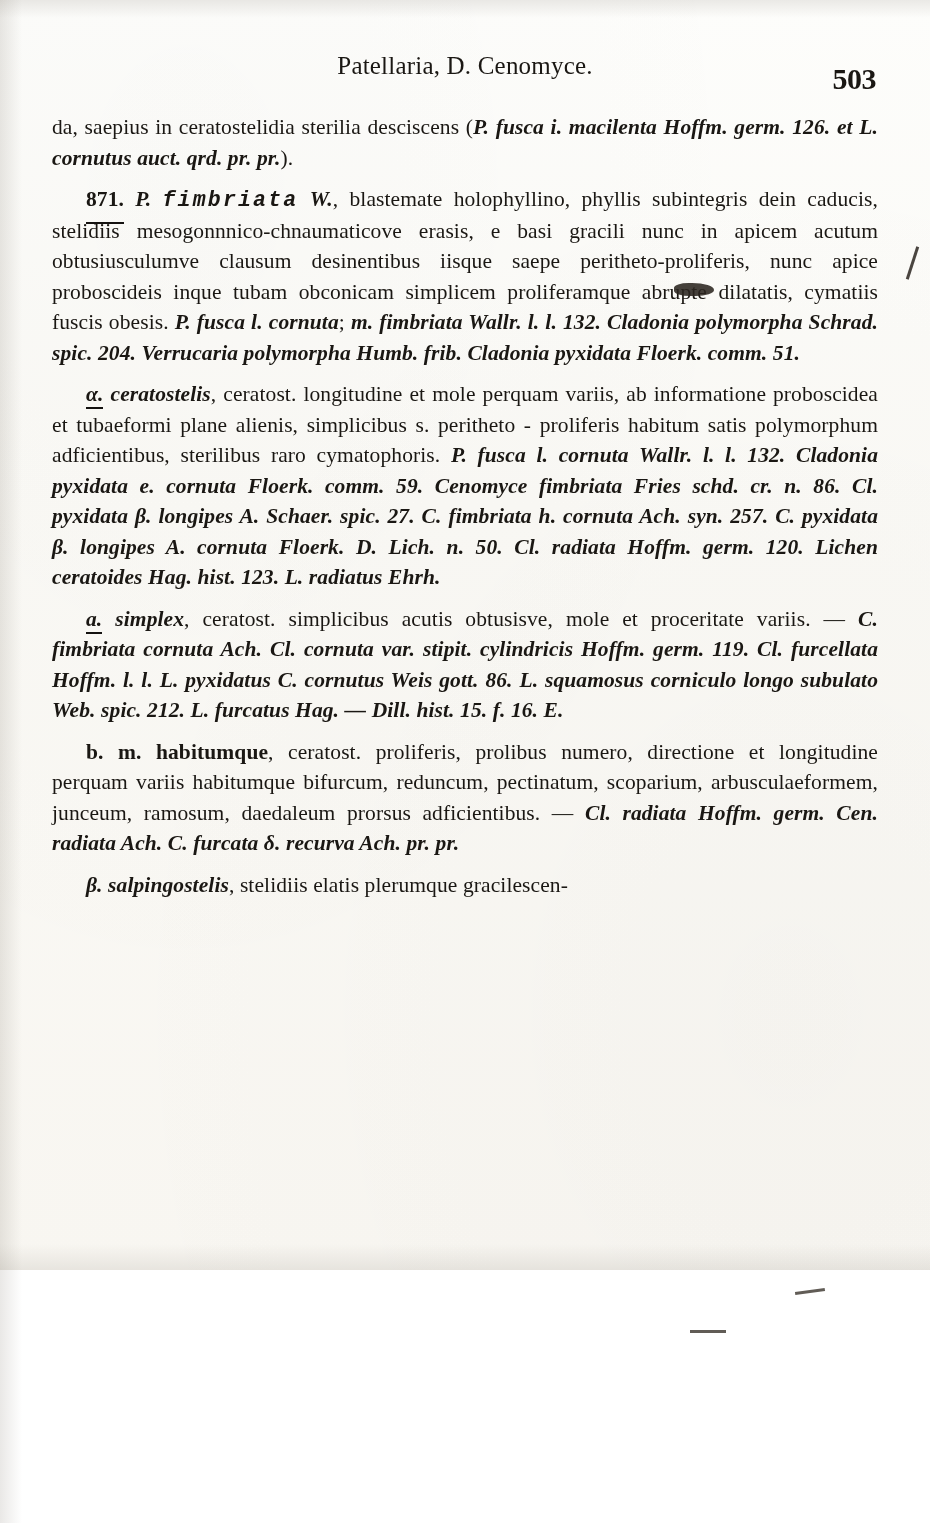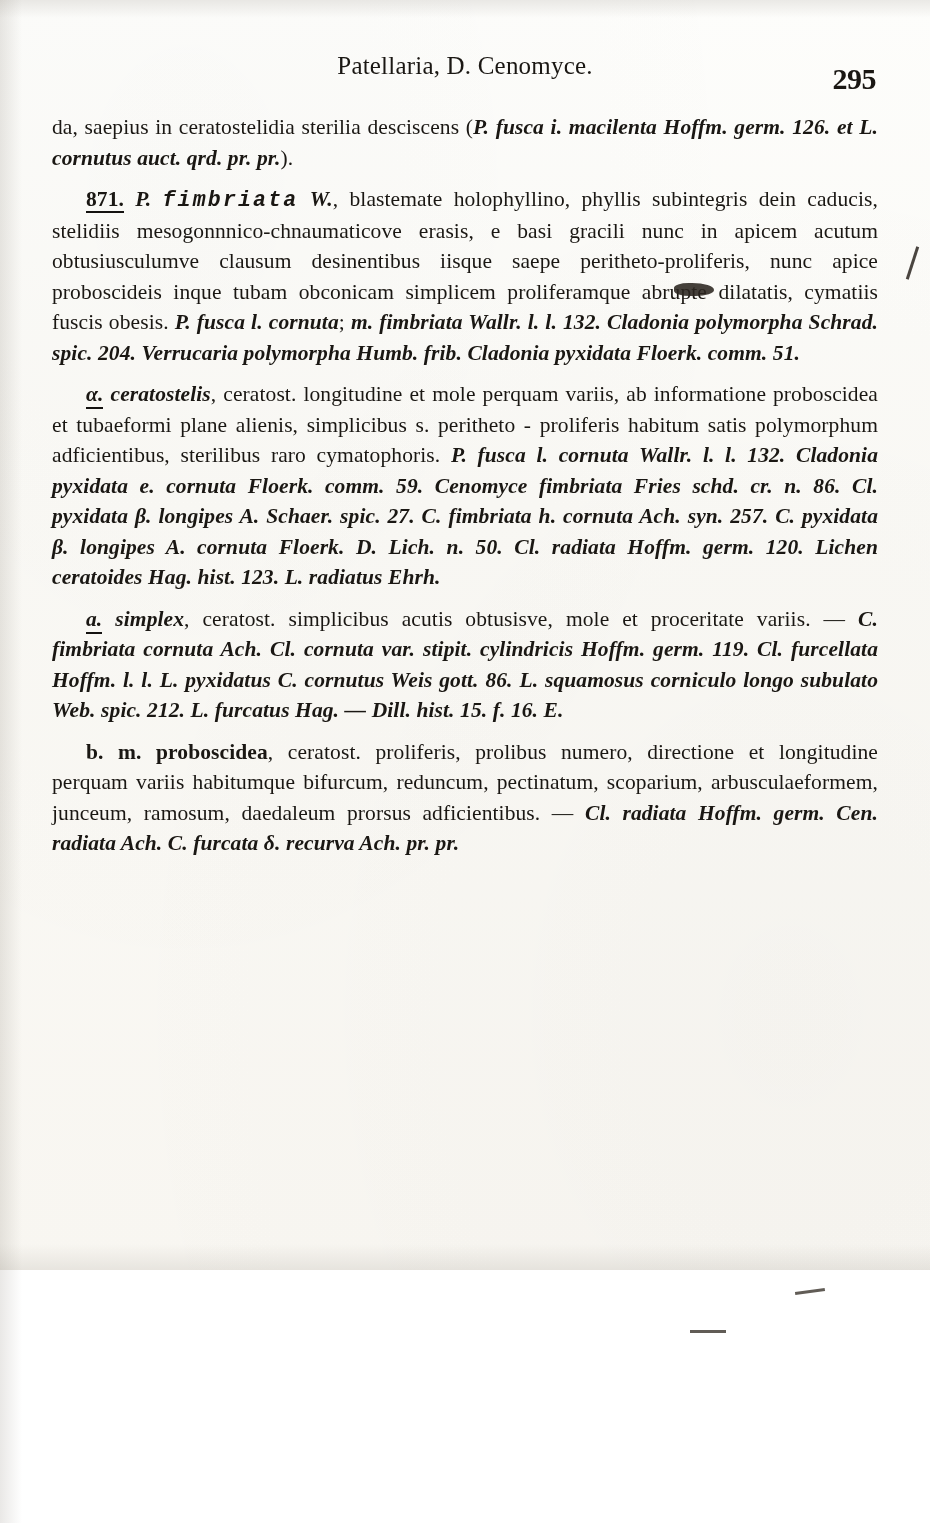--- a/index.html
+++ b/index.html
@@ -78,21 +78,21 @@
   .bi { font-style: italic; font-weight: bold; }
   .b  { font-weight: bold; }
   .spaced-it {
     font-style: italic;
     letter-spacing: 2.2px;
     font-family: Liberation Mono, monospace;
   }
   .underline-num {
     font-weight: bold;
     border-bottom: 2px solid #141210;
-    padding-bottom: 0;
+    padding-bottom: 11px;
   }
   .underline-greek {
     font-style: italic;
     font-weight: bold;
     border-bottom: 2px solid #141210;
     padding-bottom: 1px;
   }
   .ink-smudge {
     position: absolute;
     background: #2b2520;
@@ -139,29 +139,30 @@
 </head>
 <body>
 
 <div class="page">
   <div class="paper-texture"></div>
 
   <div class="content">
 
     <div class="header">
       <div class="running-title">Patellaria, D. Cenomyce.</div>
-      <div class="page-number">295</div>
+      <div class="page-number">503</div>
     </div>
 
     <div class="body-text">
       <p class="para">da, saepius in ceratostelidia sterilia desciscens (<span class="bi">P. fusca i. macilenta</span> <span class="bi">Hoffm. germ.</span> <span class="bi">126. et L. cornutus auct. qrd. pr. pr.</span>).</p>
       <p class="para indent gap"><span class="underline-num">871.</span> <span class="bi">P.</span> <span class="spaced-it b">fimbriata</span> <span class="bi">W.</span>, blastemate holophyllino, phyllis subintegris dein caducis, stelidiis mesogonnnico-chnaumaticove erasis, e basi gracili nunc in apicem acutum obtusiusculumve clausum desinentibus iisque saepe peritheto-proliferis, nunc apice proboscideis inque tubam obconicam simplicem proliferamque abrupte dilatatis, cymatiis fuscis obesis. <span class="bi">P. fusca l. cornuta</span>; <span class="bi">m. fimbriata Wallr. l. l. 132. Cladonia polymorpha Schrad. spic. 204. Verrucaria polymorpha Humb. frib. Cladonia pyxidata Floerk. comm. 51.</span></p>
       <p class="para indent gap"><span class="underline-greek">α.</span> <span class="bi">ceratostelis</span>, ceratost. longitudine et mole perquam variis, ab informatione proboscidea et tubaeformi plane alienis, simplicibus s. peritheto - proliferis habitum satis polymorphum adficientibus, sterilibus raro cymatophoris. <span class="bi">P. fusca l. cornuta Wallr. l. l. 132. Cladonia pyxidata e. cornuta Floerk. comm. 59. Cenomyce fimbriata Fries schd. cr. n. 86. Cl. pyxidata β. longipes A. Schaer. spic. 27. C. fimbriata h. cornuta Ach. syn. 257. C. pyxidata β. longipes A. cornuta Floerk. D. Lich. n. 50. Cl. radiata Hoffm. germ. 120. Lichen ceratoides Hag. hist. 123. L. radiatus Ehrh.</span></p>
       <p class="para indent gap"><span class="underline-greek">a.</span> <span class="bi">simplex</span>, ceratost. simplicibus acutis obtusisve, mole et proceritate variis. — <span class="bi">C. fimbriata cornuta Ach. Cl. cornuta var. stipit. cylindricis Hoffm. germ. 119. Cl. furcellata Hoffm. l. l. L. pyxidatus C. cornutus Weis gott. 86. L. squamosus corniculo longo subulato Web. spic. 212. L. furcatus Hag. — Dill. hist. 15. f. 16. E.</span></p>
-      <p class="para indent gap"><span class="b">b. m. proboscidea</span>, ceratost. proliferis, prolibus numero, directione et longitudine perquam variis habitumque bifurcum, reduncum, pectinatum, scoparium, arbusculaeformem, junceum, ramosum, daedaleum prorsus adficientibus. — <span class="bi">Cl. radiata Hoffm. germ. Cen. radiata Ach. C. furcata δ. recurva Ach. pr. pr.</span></p>
+      <p class="para indent gap"><span class="b">b. m. habitumque</span>, ceratost. proliferis, prolibus numero, directione et longitudine perquam variis habitumque bifurcum, reduncum, pectinatum, scoparium, arbusculaeformem, junceum, ramosum, daedaleum prorsus adficientibus. — <span class="bi">Cl. radiata Hoffm. germ. Cen. radiata Ach. C. furcata δ. recurva Ach. pr. pr.</span></p>
+      <p class="para indent gap"><span class="bi">β. salpingostelis</span>, stelidiis elatis plerumque gracilescen-</p>
     </div>
   </div>
 
   <div class="margin-slash"></div>
   <div class="ink-smudge" style="left:674px; top:283px; width:40px; height:13px;"></div>
   <div class="stray-mark" style="left:690px; top:1330px; width:36px; height:3px;"></div>
   <div class="stray-mark" style="left:795px; top:1290px; width:30px; height:3px; transform:rotate(-8deg);"></div>
 
   <div class="scan-edge-left"></div>
   <div class="scan-edge-top"></div>

